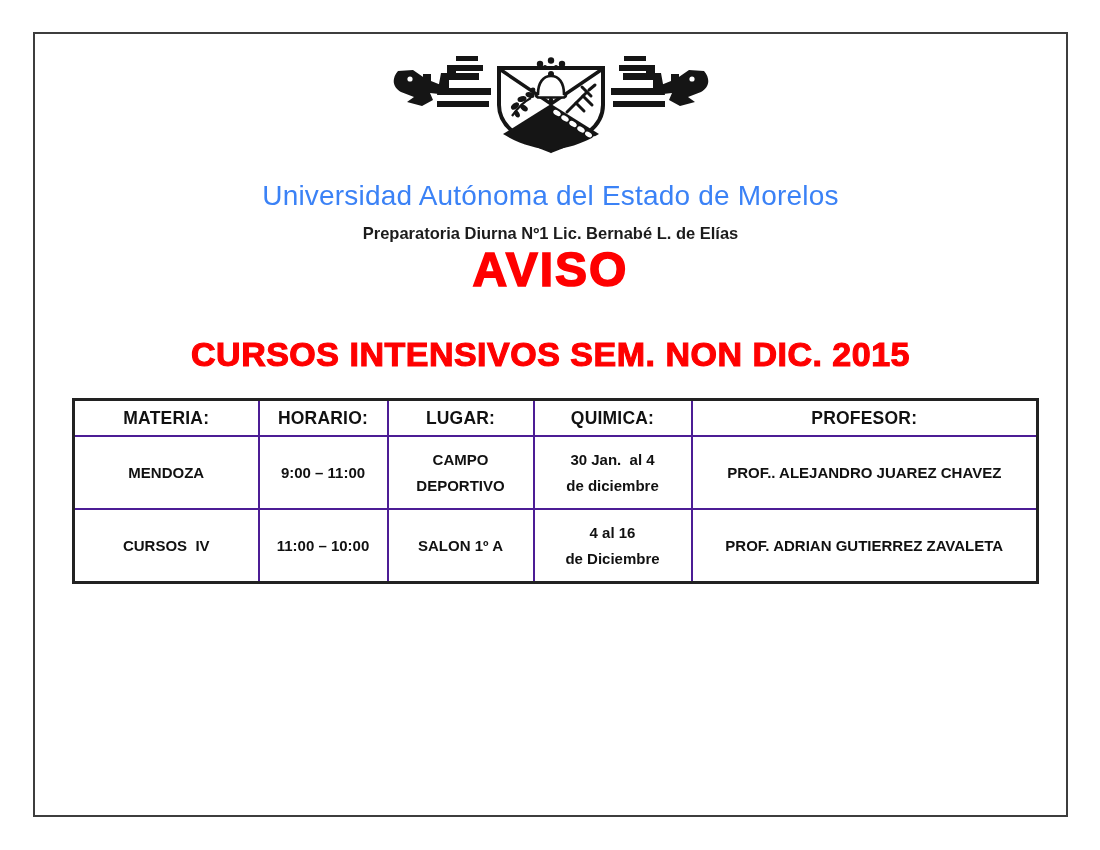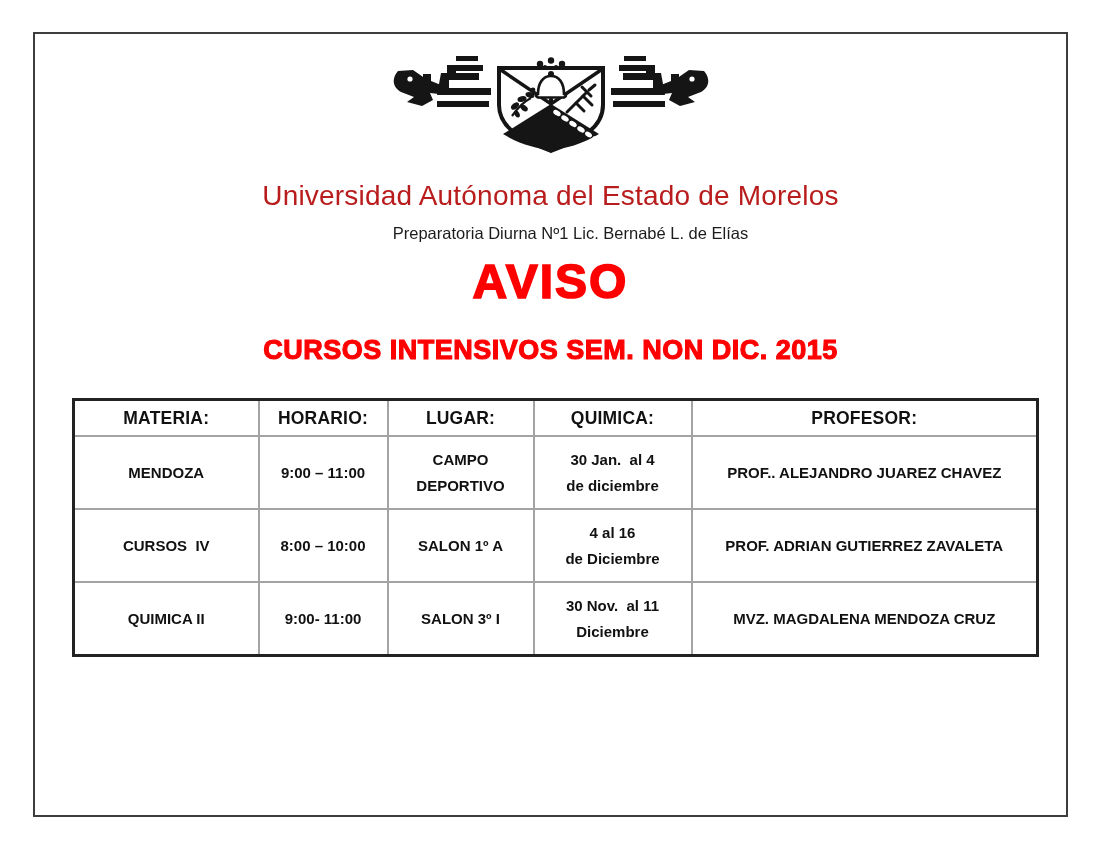--- a/index.html
+++ b/index.html
@@ -8,36 +8,36 @@
     font-family:"Liberation Sans", sans-serif;color:#1a1a1a;overflow:hidden;
   }
   .sheet{
     position:absolute;left:33px;top:32px;width:1031px;height:781px;
     border:2px solid #3d3d3d;background:#ffffff;
   }
   .logo{
     position:absolute;left:50%;top:20px;transform:translateX(-50%);
   }
   .center-line{position:absolute;left:0;width:100%;text-align:center;}
-  .uni-title{top:146px;font-size:28px;font-weight:400;color:#b91c1c;letter-spacing:.2px;}
-  .school-title{top:190px;font-size:16.5px;font-weight:400;color:#1c1c1c;margin-left:20px;}
+  .uni-title{top:146px;font-size:28px;font-weight:400;color:#3b82f6;letter-spacing:.2px;}
+  .school-title{top:190px;font-size:16.5px;font-weight:700;color:#1c1c1c;}
   .aviso-title{
-    top:220px;font-size:48px;font-weight:bold;color:var(--accent,#fe0000);
+    top:208px;font-size:48px;font-weight:bold;color:var(--accent,#fe0000);
     -webkit-text-stroke:1.6px var(--accent,#fe0000);letter-spacing:2px;
   }
   .cursos-title{
-    top:301px;font-size:27px;font-weight:bold;color:var(--accent,#fe0000);
+    top:301px;font-size:34px;font-weight:bold;color:var(--accent,#fe0000);
     -webkit-text-stroke:1.1px var(--accent,#fe0000);letter-spacing:.5px;
   }
   table.courses{
     position:absolute;left:37px;top:364px;border-collapse:collapse;
     border:3px solid #222;table-layout:fixed;width:964px;
   }
   table.courses th, table.courses td{
-    border:2px solid #a3a3a3;text-align:center;vertical-align:middle;
+    border:2px solid #4c1d95;text-align:center;vertical-align:middle;
     font-weight:bold;color:#111;padding:2px 4px;overflow:hidden;
   }
   table.courses th{height:30px;font-size:17.5px;letter-spacing:.2px;}
   table.courses td{height:67px;font-size:15px;line-height:1.7;white-space:pre-wrap;}
   svg .ink{fill:#151515;}
   svg .inkline{stroke:#151515;fill:none;}
 </style>
 </head>
 <body>
 
@@ -132,29 +132,21 @@
         <td>MENDOZA</td>
         <td>9:00 – 11:00</td>
         <td>CAMPO
 DEPORTIVO</td>
         <td>30 Jan.  al 4
 de diciembre</td>
         <td>PROF.. ALEJANDRO JUAREZ CHAVEZ</td>
       </tr>
       <tr>
         <td>CURSOS  IV</td>
-        <td>8:00 – 10:00</td>
+        <td>11:00 – 10:00</td>
         <td>SALON 1º A</td>
         <td>4 al 16
 de Diciembre</td>
         <td>PROF. ADRIAN GUTIERREZ ZAVALETA</td>
-      </tr>
-      <tr>
-        <td>QUIMICA II</td>
-        <td>9:00- 11:00</td>
-        <td>SALON 3º I</td>
-        <td>30 Nov.  al 11
-Diciembre</td>
-        <td>MVZ. MAGDALENA MENDOZA CRUZ</td>
       </tr>
     </tbody>
   </table>
 </div>
 
 </body></html>

